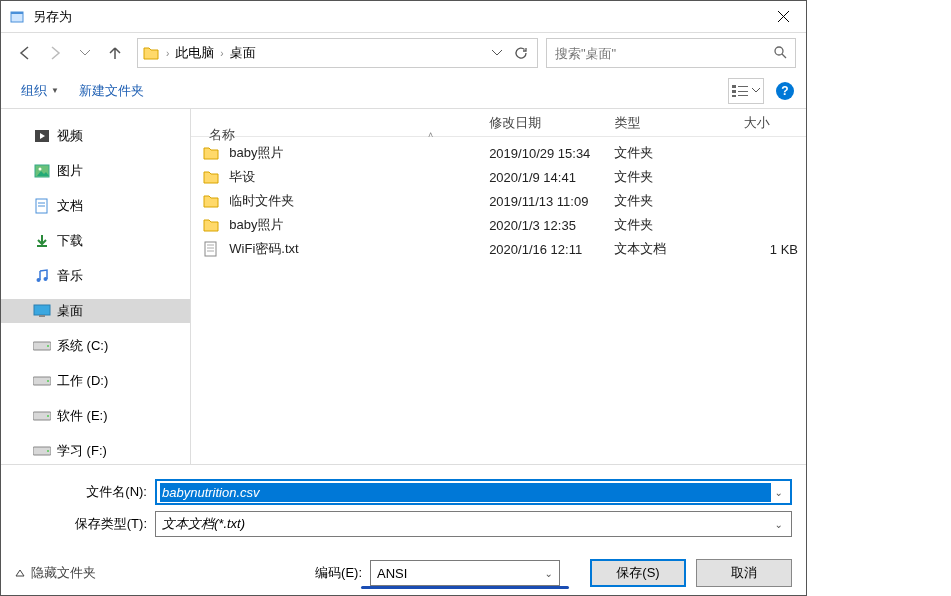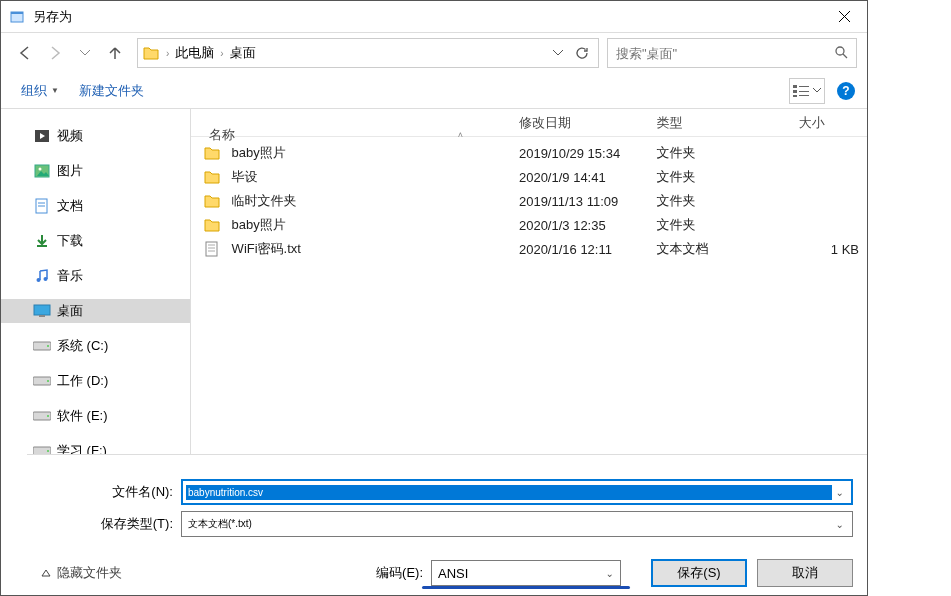--- a/index.html
+++ b/index.html
@@ -1,17 +1,17 @@
 <!DOCTYPE html>
 <html><head>
 <meta charset="utf-8">
 <style>
 * { box-sizing: border-box; margin: 0; padding: 0; font-family: "Microsoft YaHei", "Segoe UI", sans-serif; font-size: 13px; }
 body { background: #fff; width: 951px; height: 596px; overflow: hidden; position: relative; }
-.window { width: 868px; height: 596px; border: 1px solid #555; background: #fff; display: flex; flex-direction: column; }
+.window { width: 807px; height: 596px; border: 1px solid #555; background: #fff; display: flex; flex-direction: column; }
 
 
 .titlebar { height: 32px; display: flex; align-items: center; padding: 0 0 0 8px; border-bottom: 1px solid #ddd; }
 .titlebar .icon { width: 16px; height: 16px; margin-right: 8px; }
 .titlebar .title { flex: 1; }
 .titlebar .close { width: 46px; height: 30px; display: flex; align-items: center; justify-content: center; cursor: pointer; }
 
 
 .navbar { height: 40px; display: flex; align-items: center; padding: 4px 10px; gap: 2px; }
 .navbtn { width: 28px; height: 28px; display: flex; align-items: center; justify-content: center; color: #666; cursor: pointer; }
@@ -59,27 +59,27 @@
 .listbody::-webkit-scrollbar-thumb{background:#c0c0c0;border:1px solid #a0a0a0;}
 .row { display: flex; align-items: center; height: 24px; padding-left: 10px; cursor: pointer; }
 .row .ricon { width: 24px; display: flex; align-items: center; justify-content: center; font-size: 14px; }
 .row .rcell { padding: 0 8px; color: #222; white-space: nowrap; overflow: hidden; }
 .rc-name { width: 304px; }
 .rc-date { width: 145px; color: #555; }
 .rc-type { width: 150px; color: #555; }
 .rc-size { width: 80px; text-align: right; color: #555; }
 
 
-.bottompanel { border-top: 1px solid #ddd; padding: 24px 14px 8px 14px; margin-left: 26px; }
+.bottompanel { border-top: 1px solid #ddd; padding: 14px 14px 8px 14px; }
 .formrow { display: flex; align-items: center; margin-bottom: 6px; }
 .formrow label { width: 140px; text-align: right; padding-right: 8px; }
 .formrow .fieldwrap { flex: 1; }
 .combo { width: 100%; height: 26px; border: 1px solid #7a7a7a; background: #fff; display: flex; align-items: center; padding: 0 4px; cursor: text; }
 .combo.focus { border: 1px solid #0078d7; box-shadow: 0 0 0 1px #0078d7 inset; }
-.combo input { border: none; outline: none; flex: 1; font-size: 10px; padding: 2px; }
+.combo input { border: none; outline: none; flex: 1; font-size: 13px; padding: 2px; font-style: italic; }
 .combo input.selected { background: #0078d7; color: #fff; }
 .combo .drop { color: #555; padding: 0 4px; cursor: pointer; font-size:10px;}
 .actionrow { display: flex; align-items: center; margin-top: 22px; }
 .hidefolders { display: flex; align-items: center; gap: 6px; color: #444; cursor: pointer; }
 .actionrow .spacer { flex: 1; }
 .enclabel { margin-right: 8px; }
 .encsel { width: 190px; height: 26px; border: 1px solid #7a7a7a; display: flex; align-items: center; padding: 0 6px; margin-right: 20px; cursor: pointer; background:#fff; position:relative;}
 .encsel .drop { margin-left: auto; font-size:10px; color:#555;}
 .encsel .underline{position:absolute;bottom:-4px;left:-10px;right:-10px;height:3px;background:#1a4db3;border-radius:2px;}
 .btn { width: 96px; height: 28px; border: 1px solid #888; background: #e1e1e1; display: flex; align-items: center; justify-content: center; margin-left: 10px; cursor: pointer; }

